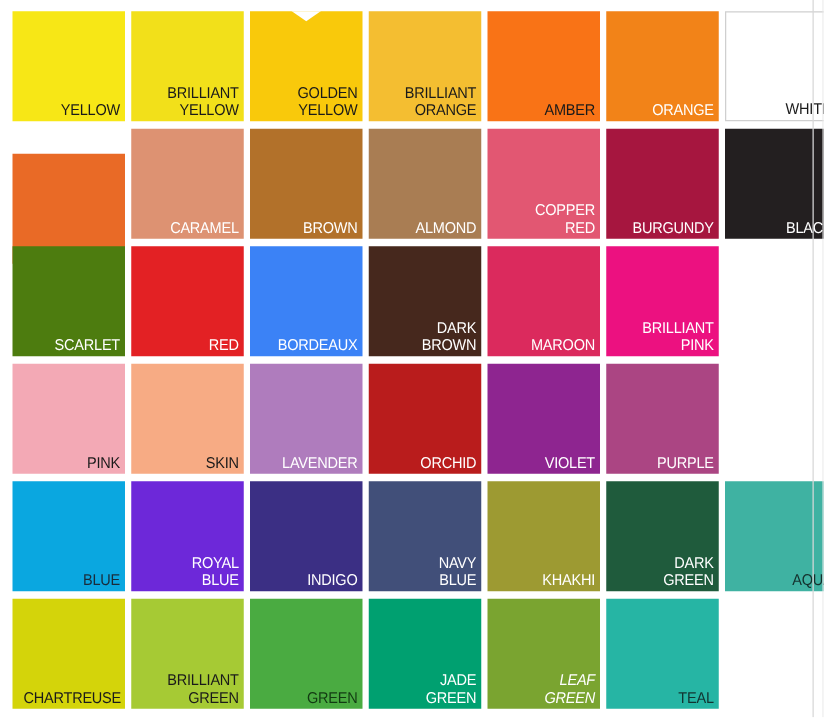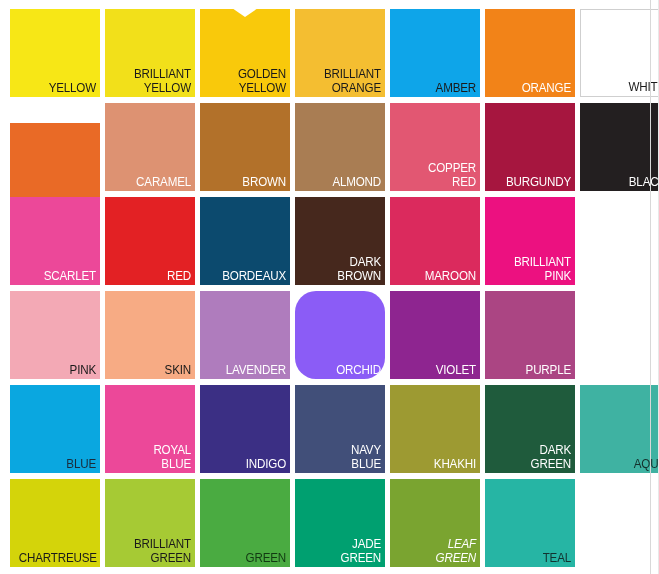--- a/index.html
+++ b/index.html
@@ -101,21 +101,21 @@
       </div>
       <div class="swatch" style="background: rgb(249, 201, 11);">
         <div class="notch"></div>
         <div class="swatch-label" style="color: rgb(26, 26, 26);">GOLDEN
 YELLOW</div>
       </div>
       <div class="swatch" style="background: rgb(244, 190, 49);">
         <div class="swatch-label" style="color: rgb(26, 26, 26);">BRILLIANT
 ORANGE</div>
       </div>
-      <div class="swatch" style="background: #0ea5e9;">
+      <div class="swatch" style="background: #f97316;">
         <div class="swatch-label" style="color: rgb(26, 26, 26);">AMBER</div>
       </div>
       <div class="swatch" style="background: rgb(242, 131, 24);">
         <div class="swatch-label" style="color: rgb(255, 255, 255);">ORANGE</div>
       </div>
       <div class="swatch bordered" style="background: rgb(255, 255, 255);">
         <div class="swatch-label" style="color: rgb(26, 26, 26);">WHITE</div>
       </div>
       <div class="swatch" style="background: rgb(233, 106, 38); margin-top: 20px;">
         <div class="swatch-label" style="color: rgb(255, 255, 255);">KESAR</div>
@@ -132,27 +132,27 @@
       <div class="swatch" style="background: rgb(226, 87, 114);">
         <div class="swatch-label" style="color: rgb(255, 255, 255);">COPPER
 RED</div>
       </div>
       <div class="swatch" style="background: rgb(166, 22, 63);">
         <div class="swatch-label" style="color: rgb(255, 255, 255);">BURGUNDY</div>
       </div>
       <div class="swatch" style="background: rgb(35, 31, 32);">
         <div class="swatch-label" style="color: rgb(255, 255, 255);">BLACK</div>
       </div>
-      <div class="swatch" style="background: #ec4899;">
+      <div class="swatch" style="background: #4d7c0f;">
         <div class="swatch-label" style="color: rgb(255, 255, 255);">SCARLET</div>
       </div>
       <div class="swatch" style="background: rgb(227, 33, 36);">
         <div class="swatch-label" style="color: rgb(255, 255, 255);">RED</div>
       </div>
-      <div class="swatch" style="background: #0c4a6e;">
+      <div class="swatch" style="background: #3b82f6;">
         <div class="swatch-label" style="color: rgb(255, 255, 255);">BORDEAUX</div>
       </div>
       <div class="swatch" style="background: rgb(70, 40, 29);">
         <div class="swatch-label" style="color: rgb(255, 255, 255);">DARK
 BROWN</div>
       </div>
       <div class="swatch" style="background: rgb(219, 42, 93);">
         <div class="swatch-label" style="color: rgb(255, 255, 255);">MAROON</div>
       </div>
       <div class="swatch" style="background: rgb(236, 17, 128);">
@@ -162,34 +162,34 @@
       <div class="swatch empty"></div>
       <div class="swatch" style="background: rgb(243, 169, 181);">
         <div class="swatch-label" style="color: rgb(26, 26, 26);">PINK</div>
       </div>
       <div class="swatch" style="background: rgb(247, 171, 132);">
         <div class="swatch-label" style="color: rgb(26, 26, 26);">SKIN</div>
       </div>
       <div class="swatch" style="background: rgb(175, 124, 189);">
         <div class="swatch-label" style="color: rgb(255, 255, 255);">LAVENDER</div>
       </div>
-      <div class="swatch" style="background: #8b5cf6; border-radius: 21px;">
+      <div class="swatch" style="background: #b91c1c;">
         <div class="swatch-label" style="color: rgb(255, 255, 255);">ORCHID</div>
       </div>
       <div class="swatch" style="background: rgb(142, 37, 144);">
         <div class="swatch-label" style="color: rgb(255, 255, 255);">VIOLET</div>
       </div>
       <div class="swatch" style="background: rgb(171, 69, 131);">
         <div class="swatch-label" style="color: rgb(255, 255, 255);">PURPLE</div>
       </div>
       <div class="swatch empty"></div>
       <div class="swatch" style="background: rgb(10, 167, 224);">
         <div class="swatch-label" style="color: rgb(26, 43, 58);">BLUE</div>
       </div>
-      <div class="swatch" style="background: #ec4899;">
+      <div class="swatch" style="background: #6d28d9;">
         <div class="swatch-label" style="color: rgb(255, 255, 255);">ROYAL
 BLUE</div>
       </div>
       <div class="swatch" style="background: rgb(59, 47, 132);">
         <div class="swatch-label" style="color: rgb(255, 255, 255);">INDIGO</div>
       </div>
       <div class="swatch" style="background: rgb(65, 79, 121);">
         <div class="swatch-label" style="color: rgb(255, 255, 255);">NAVY
 BLUE</div>
       </div>

